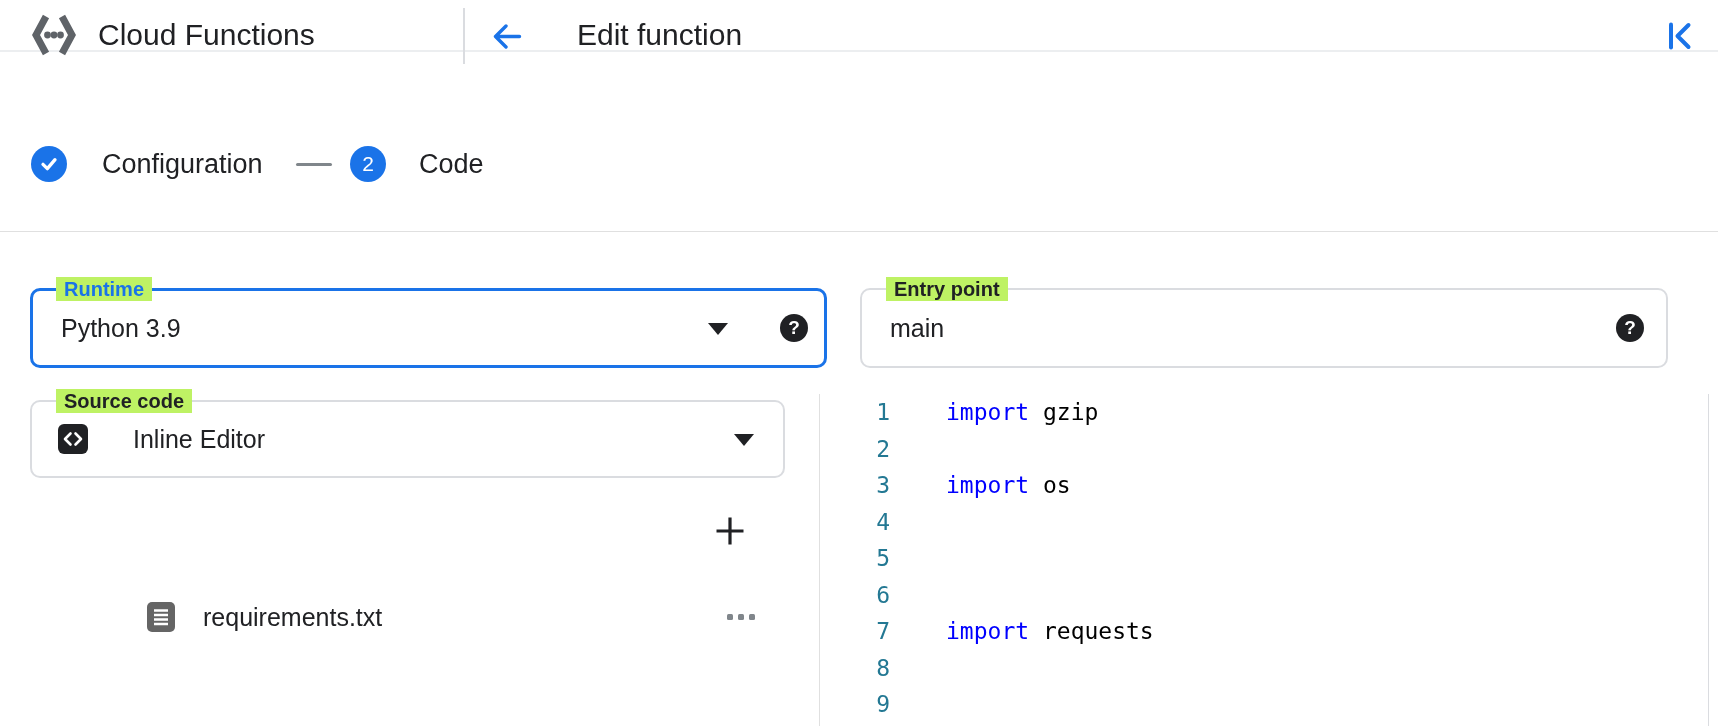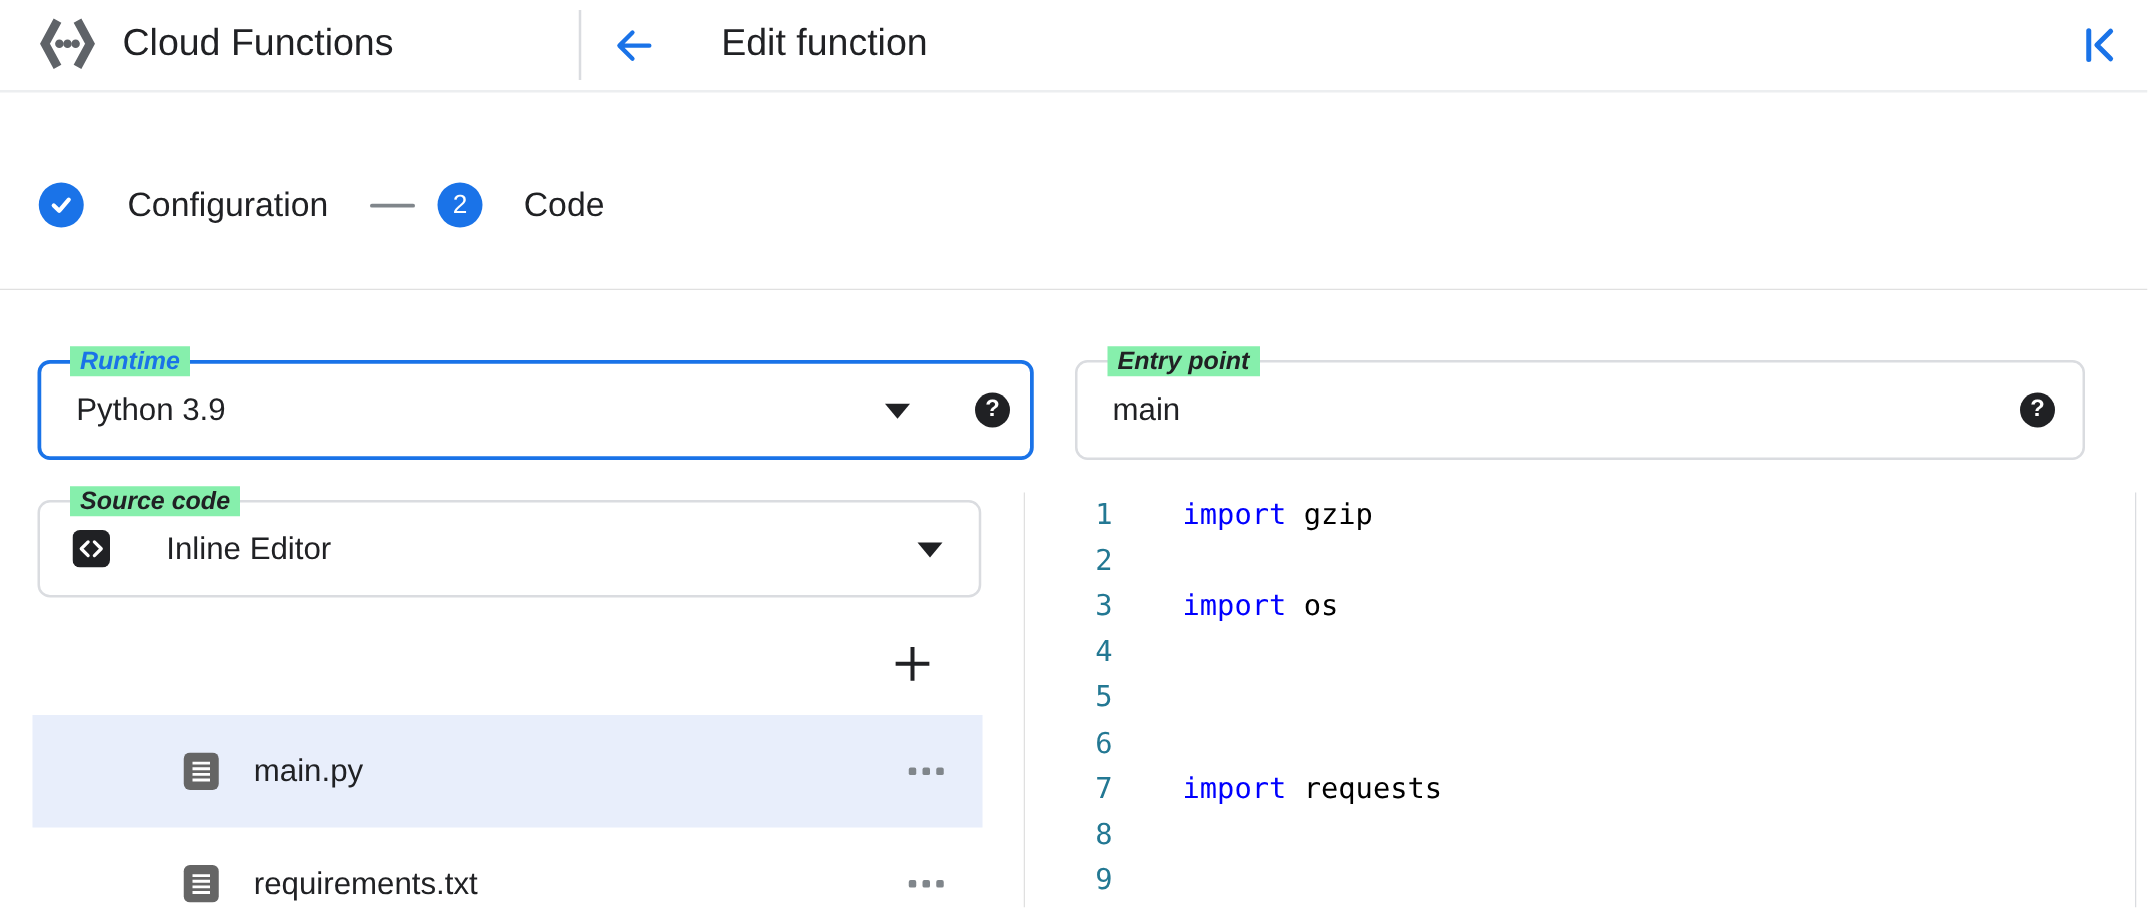--- a/index.html
+++ b/index.html
@@ -13,39 +13,39 @@
     --icon-gray:#5f6368;
   }
   *{box-sizing:border-box;}
   html,body{margin:0;padding:0;}
   body{
     width:1718px;height:726px;position:relative;overflow:hidden;
     background:#fff;color:var(--text);
     font-family:"Liberation Sans",sans-serif;
   }
   
-  .header{position:absolute;top:0;left:0;width:1718px;height:74px;background:#fff;border-bottom:2px solid #eceef0;}
+  .header{position:absolute;top:0;left:0;width:1718px;height:52px;background:#fff;border-bottom:2px solid #eceef0;}
   .logo{position:absolute;left:30px;top:13px;width:48px;height:44px;}
   .app-title{position:absolute;left:98px;top:0;height:70px;display:flex;align-items:center;font-size:30px;color:var(--text);}
   .header-vdivider{position:absolute;left:463px;top:8px;width:2px;height:56px;background:var(--border);}
   .back-btn{position:absolute;left:489px;top:19px;width:36px;height:36px;cursor:pointer;}
   .page-title{position:absolute;left:577px;top:0;height:70px;display:flex;align-items:center;font-size:30px;color:var(--text);}
   .collapse-btn{position:absolute;right:20px;top:19px;width:34px;height:34px;cursor:pointer;}
   
   .stepper{position:absolute;top:72px;left:0;width:1718px;height:160px;border-bottom:1px solid var(--divider);}
   .step-circle{position:absolute;top:74px;width:36px;height:36px;border-radius:50%;background:var(--accent);display:flex;align-items:center;justify-content:center;color:#fff;font-size:21px;}
   .step-circle.c1{left:31px;}
   .step-circle.c2{left:350px;}
   .step-label{position:absolute;top:74px;height:36px;display:flex;align-items:center;font-size:27px;color:var(--text);text-align:right;}
   .step-label.l1{left:102px;}
   .step-label.l2{left:419px;}
   .step-dash{position:absolute;left:296px;top:91px;width:36px;height:3px;background:#80868b;border-radius:2px;}
   
   .field{position:absolute;border-radius:10px;background:#fff;}
-  .field .notch-label{position:absolute;left:24px;top:-13px;background:#86efac;padding:0 8px;font-size:20px;font-weight:bold;color:var(--text);line-height:24px;font-style:italic;}
+  .field .notch-label{position:absolute;left:24px;top:-13px;background:#bef264;padding:0 8px;font-size:20px;font-weight:bold;color:var(--text);line-height:24px;}
   .field .value{position:absolute;left:28px;top:0;bottom:0;display:flex;align-items:center;font-size:25px;color:var(--text);}
   .runtime-field{left:30px;top:288px;width:797px;height:80px;border:3px solid var(--accent);}
   .runtime-field .notch-label{color:var(--accent);left:23px;top:-14px;}
   .entry-field{left:860px;top:288px;width:808px;height:80px;border:2px solid var(--border);}
   .source-field{left:30px;top:400px;width:755px;height:78px;border:2px solid var(--border);}
   .source-field .value{left:101px;}
   .dd-arrow{position:absolute;top:50%;margin-top:-5px;width:0;height:0;border-left:10px solid transparent;border-right:10px solid transparent;border-top:12px solid #202124;cursor:pointer;}
   .runtime-field .dd-arrow{right:96px;}
   .source-field .dd-arrow{right:29px;}
   .help-icon{position:absolute;top:50%;transform:translateY(-50%);width:28px;height:28px;border-radius:50%;background:#202124;color:#fff;font-size:19px;font-weight:bold;display:flex;align-items:center;justify-content:center;cursor:pointer;}
@@ -136,34 +136,20 @@
   <span class="dd-arrow"></span>
 </div>
 
 <button class="add-file-btn">
   <svg width="34" height="34" viewBox="0 0 34 34">
     <path d="M17 3.5 V30.5 M3.5 17 H30.5" fill="none" stroke="#202124" stroke-width="3.2"></path>
   </svg>
 </button>
 
 <div class="file-list">
-    <div class="file-row selected">
-    <span class="file-icon">
-      <svg width="30" height="30" viewBox="0 0 30 30">
-        <rect x="1" y="0" width="28" height="30" rx="5" fill="#656565"></rect>
-        <path d="M8 8.5 H22 M8 13 H22 M8 17.5 H22 M8 22 H22" stroke="#fff" stroke-width="2.3"></path>
-      </svg>
-    </span>
-    <span class="file-name">main.py</span>
-    <span class="dots">
-        <i></i>
-        <i></i>
-        <i></i>
-      </span>
-  </div>
     <div class="file-row">
     <span class="file-icon">
       <svg width="30" height="30" viewBox="0 0 30 30">
         <rect x="1" y="0" width="28" height="30" rx="5" fill="#656565"></rect>
         <path d="M8 8.5 H22 M8 13 H22 M8 17.5 H22 M8 22 H22" stroke="#fff" stroke-width="2.3"></path>
       </svg>
     </span>
     <span class="file-name">requirements.txt</span>
     <span class="dots">
         <i></i>

